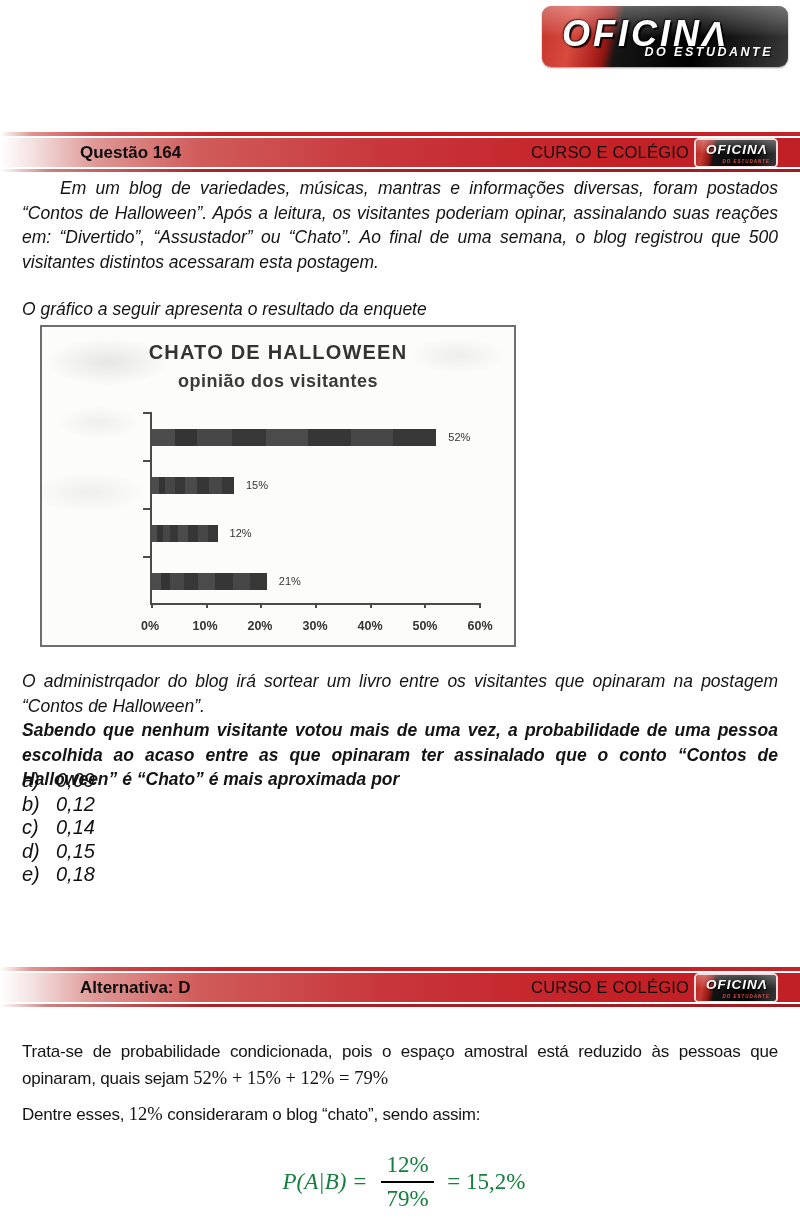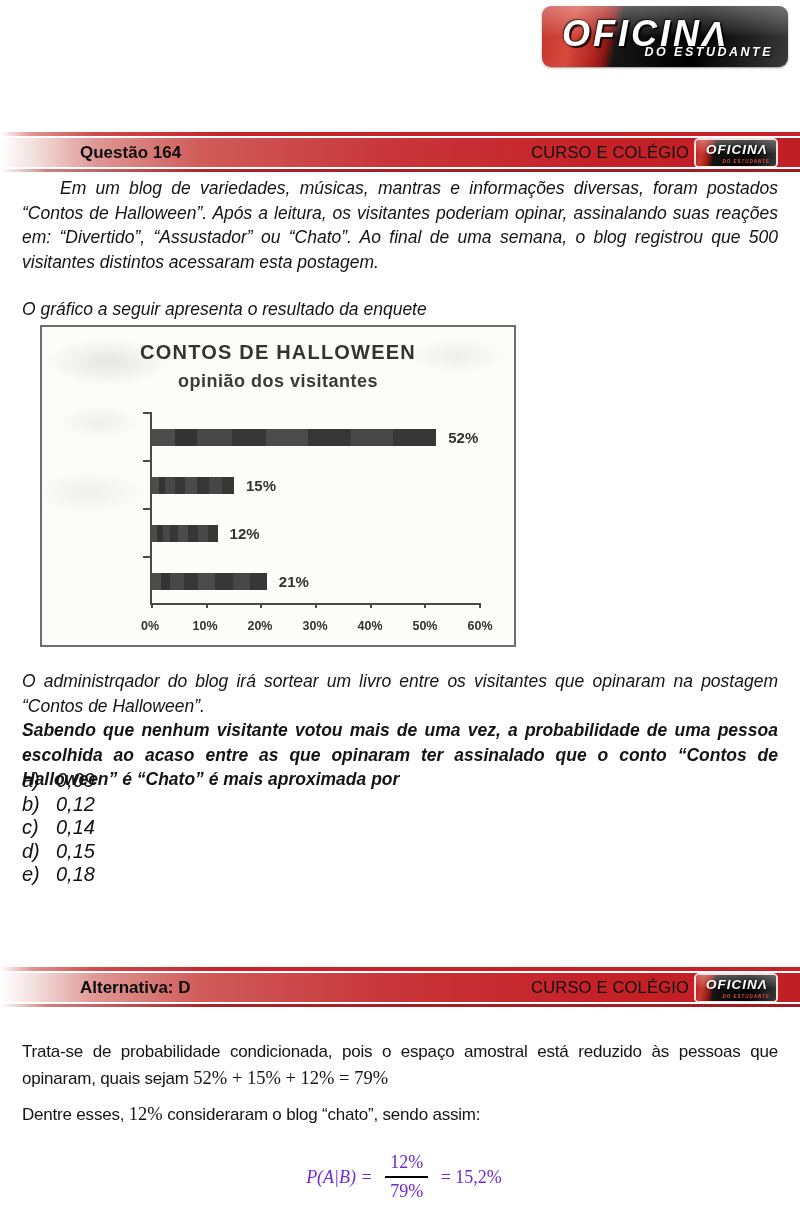--- a/index.html
+++ b/index.html
@@ -96,30 +96,30 @@
   .chart-sub { position:absolute; top:44px; left:0; right:0; text-align:center;
     font-size:18px; font-weight:bold; color:#3a3a3a; letter-spacing:.5px; }
   .cats { position:absolute; left:6px; top:86px; width:96px; height:192px; }
   .cat { height:48px; display:flex; align-items:center; justify-content:flex-end;
     font-size:11.5px; font-weight:bold; color:#3a3a3a; white-space:nowrap; letter-spacing:.2px; }
   .plot { position:absolute; left:108px; top:86px; width:330px; height:192px;
     border-left:2px solid #4a4a4a; border-bottom:2px solid #4a4a4a; }
   .bar-row { height:48px; display:flex; align-items:center; }
   .bar-fill { height:17px;
     background-image:linear-gradient(90deg, rgba(255,255,255,.08) 0 8%, rgba(0,0,0,.15) 8% 16%, rgba(255,255,255,.05) 16% 28%, rgba(0,0,0,.1) 28% 40%, rgba(255,255,255,.07) 40% 55%, rgba(0,0,0,.12) 55% 70%, rgba(255,255,255,.05) 70% 85%, rgba(0,0,0,.1) 85% 100%); }
-  .bar-val { margin-left:12px; font-size:15px; font-weight:bold; color:#333; }
+  .bar-val { margin-left:12px; font-size:11px; font-weight:normal; color:#333; }
   .ytick { position:absolute; left:-9px; width:9px; height:2px; background:#4a4a4a; }
   .xtick { position:absolute; top:100%; width:2px; height:5px; background:#4a4a4a; transform:translateX(-1px); }
   .xlabels { position:absolute; left:108px; top:292px; width:330px; height:18px; }
   .xlabels span { position:absolute; transform:translateX(-50%); font-size:12.5px; font-weight:bold; color:#333; }
 
   
   .formula {
     position:absolute; left:0; right:0; top:1152px; text-align:center;
-    font-family:"Liberation Serif", serif; font-size:18px; color:#6d28d9;padding-left:8px;
+    font-family:"Liberation Serif", serif; font-size:23px; color:#15803d;padding-left:8px;
   }
   .f-lhs, .f-rhs { font-style:italic; vertical-align:middle; }
   .f-rhs { font-style:normal; }
   .frac { display:inline-flex; flex-direction:column; vertical-align:middle; margin:0 8px; text-align:center; }
   .frac .num { padding:0 5px 3px; border-bottom:2px solid #000; }
   .frac .den { padding-top:3px; }
 </style>
 </head>
 <body>
 
@@ -142,21 +142,21 @@
         </span>
       </span>
     </div>
     <div class="strip-bottom"></div>
   </div>
 
   <p class="para italic indent" style="top:176px;">Em um blog de variedades, músicas, mantras e informações diversas, foram postados “Contos de Halloween”. Após a leitura, os visitantes poderiam opinar, assinalando suas reações em: “Divertido”, “Assustador” ou “Chato”. Ao final de uma semana, o blog registrou que 500 visitantes distintos acessaram esta postagem.</p>
   <p class="para italic" style="top:297px;">O gráfico a seguir apresenta o resultado da enquete</p>
 
   <div class="chart-box">
-    <div class="chart-title">CONTOS DE HALLOWEEN</div>
+    <div class="chart-title">CHATO DE HALLOWEEN</div>
     <div class="chart-sub">opinião dos visitantes</div>
 
 
     <div class="plot">
       <div class="ytick" style="top:-1px;"></div>
       <div class="ytick" style="top:47px;"></div>
       <div class="ytick" style="top:95px;"></div>
       <div class="ytick" style="top:143px;"></div>
 
       <div class="bar-row">

